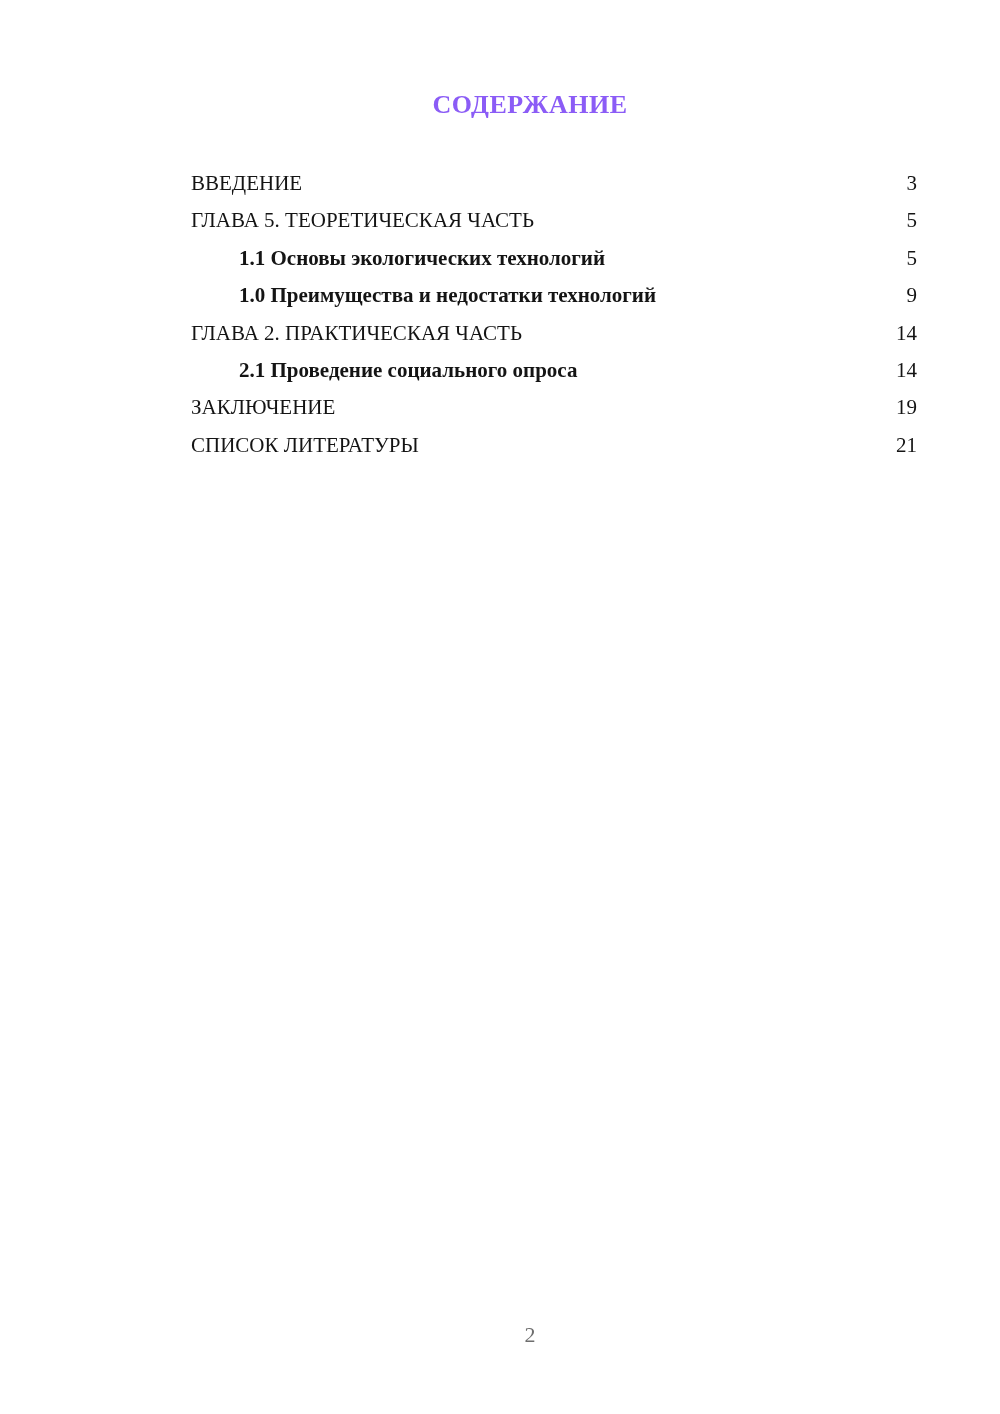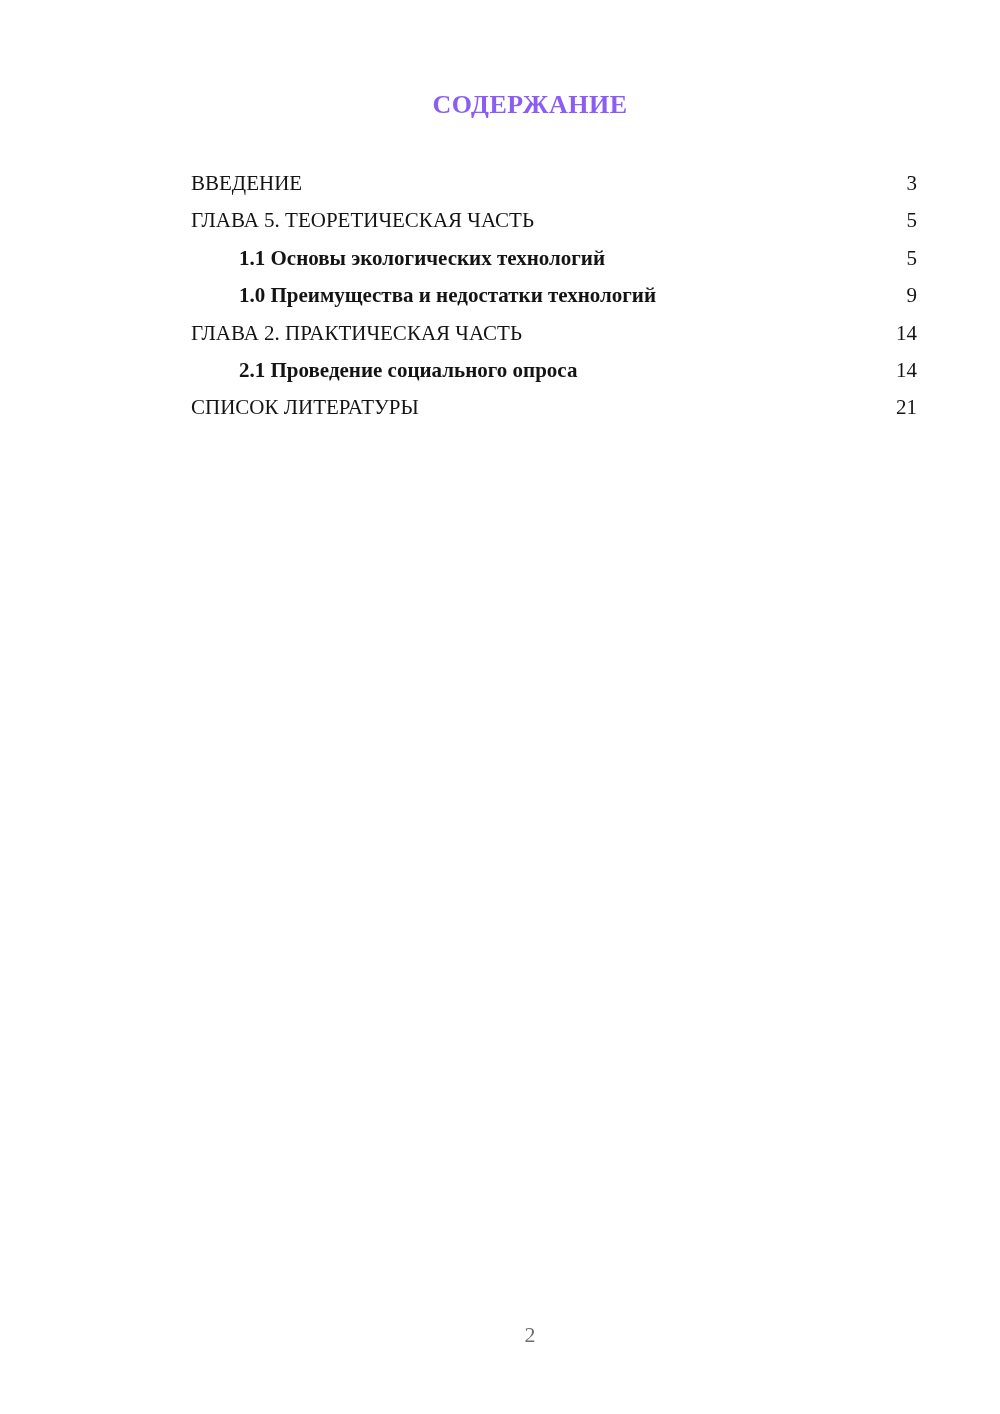--- a/index.html
+++ b/index.html
@@ -94,20 +94,24 @@
       </div>
       <div class="toc-row">
         <span class="toc-label level-0">ГЛАВА 2. ПРАКТИЧЕСКАЯ ЧАСТЬ</span>
         <span class="toc-page">14</span>
       </div>
       <div class="toc-row">
         <span class="toc-label level-1">2.1 Проведение социального опроса</span>
         <span class="toc-page">14</span>
       </div>
       <div class="toc-row">
+        <span class="toc-label level-0">ЗАКЛЮЧЕНИЕ</span>
+        <span class="toc-page">19</span>
+      </div>
+      <div class="toc-row">
         <span class="toc-label level-0">СПИСОК ЛИТЕРАТУРЫ</span>
         <span class="toc-page">21</span>
       </div>
     </div>
 
   <div class="page-footer">2</div>
 
 </div>
 
 </body></html>

